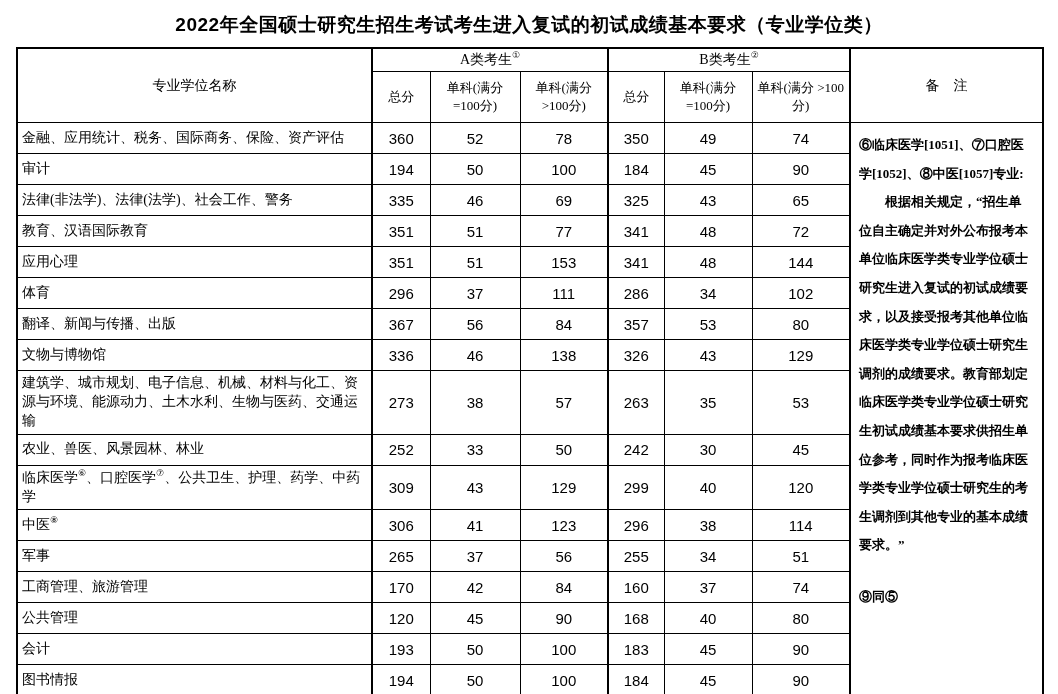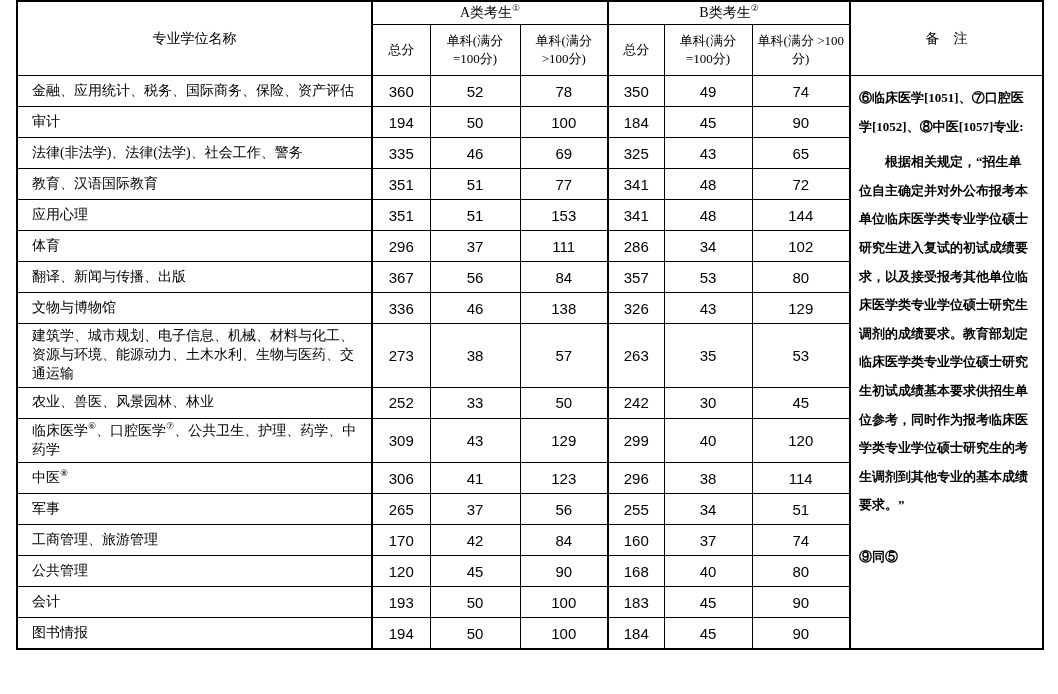--- a/index.html
+++ b/index.html
@@ -41,21 +41,21 @@
     font-size: 14px;
     text-align: center;
     vertical-align: middle;
     font-family: "Liberation Serif", serif;
   }
   .sub-head { font-size: 13px; padding: 2px 3px; line-height: 1.35; }
   .name-cell {
     font-family: "Liberation Serif", serif;
     font-size: 14px;
     line-height: 1.35;
-    padding: 3px 14px;
+    padding: 3px 4px;
     text-align: left;
     vertical-align: middle;
     height: 24px;
   }
   .num-cell {
     font-family: "Liberation Sans", sans-serif;
     font-size: 15px;
     text-align: center;
     vertical-align: middle;
   }
@@ -65,27 +65,28 @@
     line-height: 0;
   }
   .remarks-cell {
     vertical-align: top;
     padding: 8px 8px;
     font-family: "Liberation Serif", serif;
     font-size: 13px;
     line-height: 2.2;
     font-weight: 600;
   }
-  .rem-body { text-indent: 2em; margin-top: 7px; }
+  .rem-body { text-indent: 2em; }
   .rem-foot { margin-top: 23px; }
 </style>
 </head>
 <body>
 
 <div class="page">
+  <h1 class="title">2022年全国硕士研究生招生考试考生进入复试的初试成绩基本要求（专业学位类）</h1>
 
   <table class="score-table">
     <colgroup>
       <col style="width:355px">
       <col style="width:58px">
       <col style="width:90px">
       <col style="width:88px">
       <col style="width:56px">
       <col style="width:88px">
       <col style="width:98px">

